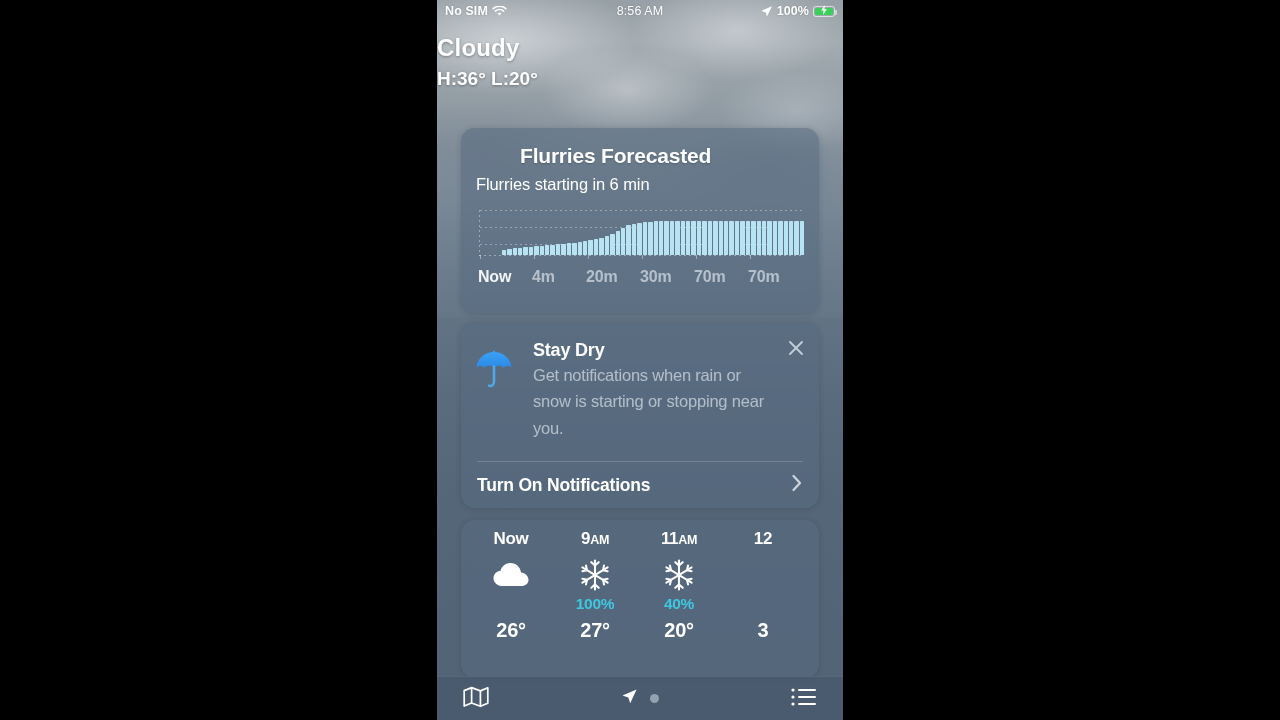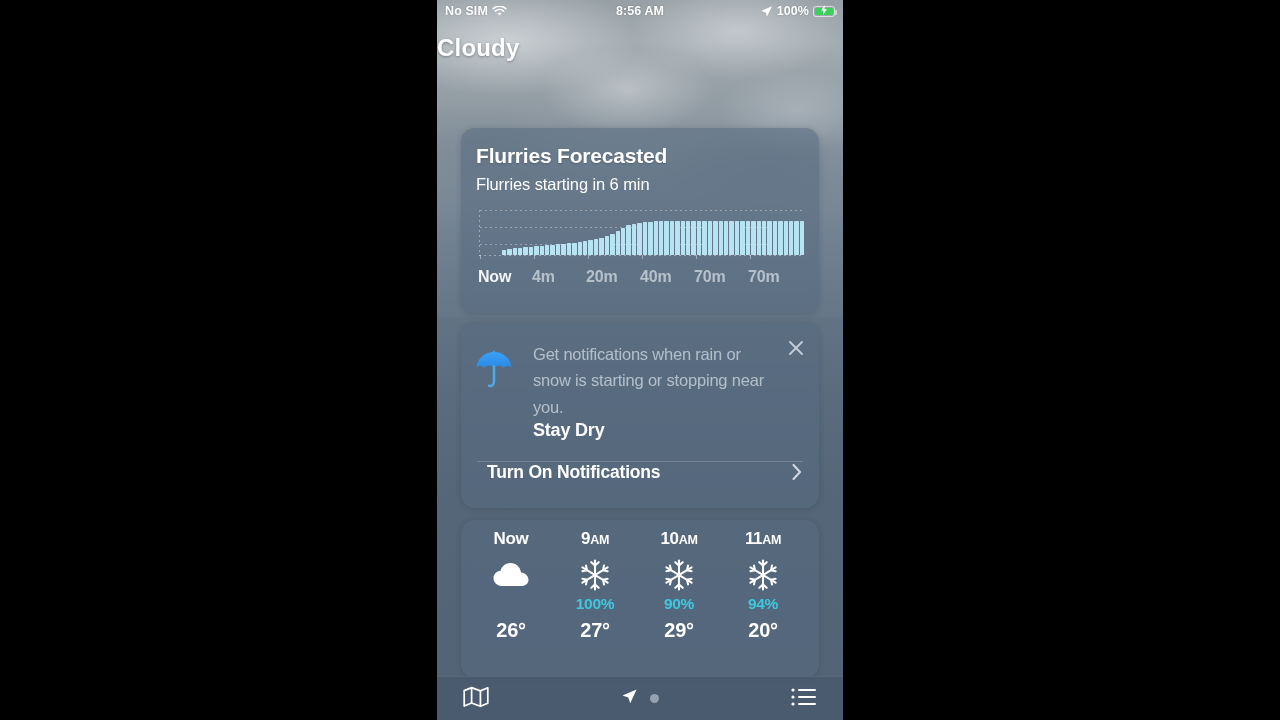--- a/index.html
+++ b/index.html
@@ -37,21 +37,21 @@
 
   
   #statusbar {
     position:absolute; left:0; top:0; width:406px; height:22px;
     display:flex; align-items:center; color:#fff;
     font-size:12.5px; font-weight:bold; letter-spacing:.1px;
     padding:0 8px; z-index:6;
     text-shadow:0 0 2px rgba(0,0,0,.25);
   }
   .sb-left { display:flex; align-items:center; gap:4px; }
-  .sb-center { position:absolute; left:0; right:0; text-align:center; font-size:12.5px; font-weight:bold; }
+  .sb-center { position:absolute; left:0; right:0; text-align:center; font-size:12.5px; font-weight:normal; }
   .sb-right { margin-left:auto; display:flex; align-items:center; gap:4px; position:relative; z-index:2;}
   .wifi svg, .locarrow svg { display:block; }
   .battery { position:relative; width:22px; height:11px; border:1.3px solid rgba(255,255,255,.65); border-radius:3px; padding:1px; }
   .battery .fill { position:absolute; left:1px; top:1px; bottom:1px; width:18px; background:#3ad15a; border-radius:1.6px; }
   .battery .cap { position:absolute; right:-3.2px; top:3px; width:2px; height:5px; background:rgba(255,255,255,.55); border-radius:0 1px 1px 0; }
   .battery .bolt { position:absolute; left:50%; top:50%; transform:translate(-50%,-50%); z-index:2; }
 
   
   #header { position:absolute; top:34px; left:0; width:406px; text-align:left; color:#fff; z-index:4; }
   #cond { font-size:24px; font-weight:bold; letter-spacing:.2px; text-shadow:0 1px 3px rgba(0,0,0,.35); }
@@ -62,21 +62,21 @@
     position:absolute; left:24px; width:358px;
     background:rgba(86,106,128,.55);
     border-radius:14px;
     backdrop-filter:blur(6px);
     box-shadow:0 1px 6px rgba(20,30,45,.18);
     z-index:3;
   }
 
   
   #card-flurries { top:128px; height:185px; padding:16px 15px 0 15px; }
-  #flurries-title { color:#fff; font-size:21px; font-weight:bold; letter-spacing:-.2px; text-shadow:0 1px 2px rgba(0,0,0,.22); }
+  #flurries-title { color:#fff; font-size:21px; font-weight:bold; letter-spacing:-.2px; text-shadow:0 1px 2px rgba(0,0,0,.22);margin-left:44px; }
   #flurries-sub { color:#fff; font-size:16.5px; font-weight:normal; margin-top:7px; letter-spacing:-.1px; }
 
   #precip-wrap { position:relative; margin-top:16px; height:56px; }
   .grid-line { position:absolute; left:4px; right:0; height:1px;
      background-image:repeating-linear-gradient(to right, rgba(255,255,255,.34) 0 2px, rgba(255,255,255,0) 2px 5px); }
   .grid-line.g1{ top:0; } .grid-line.g2{ top:17px; } .grid-line.g3{ top:34px; }
   #axis-v { position:absolute; left:3px; top:0; width:1px; height:46px;
      background-image:repeating-linear-gradient(to bottom, rgba(255,255,255,.38) 0 2px, rgba(255,255,255,0) 2px 5px); }
   #axis-h { position:absolute; left:3px; right:0; top:45px; height:1px;
      background-image:repeating-linear-gradient(to right, rgba(255,255,255,.38) 0 2px, rgba(255,255,255,0) 2px 5px); }
@@ -90,21 +90,21 @@
 
   
   #card-staydry { top:323px; height:185px; padding:0; }
   #sd-inner { position:relative; padding:17px 16px 0 16px; height:138px; }
   #sd-umbrella { position:absolute; left:14px; top:26px; width:38px; height:42px; }
   #sd-text { margin-left:56px; padding-right:30px; }
   #sd-title { color:#fff; font-size:18px; font-weight:bold; letter-spacing:-.2px; }
   #sd-desc { color:rgba(222,230,238,.68); font-size:16.5px; line-height:1.6; margin-top:1px; letter-spacing:-.2px; }
   #sd-close { position:absolute; right:12px; top:14px; width:22px; height:22px; cursor:pointer; }
   #sd-divider { position:absolute; left:16px; right:16px; top:138px; height:1px; background:rgba(255,255,255,.18); }
-  #sd-action { position:absolute; left:10px; right:0; top:139px; height:46px; display:flex; padding:0 16px; cursor:pointer; }
+  #sd-action { position:absolute; left:0; right:0; top:139px; height:46px; display:flex; align-items:center; padding:0 16px; cursor:pointer; }
   #sd-action-label { color:#fff; font-size:17.5px; font-weight:bold; letter-spacing:-.2px; }
   #sd-chevron { margin-left:auto; }
 
   
   #card-hourly { top:520px; height:158px; padding:0; overflow:hidden; }
   #hf-head { display:flex; align-items:center; gap:6px; padding:13px 0 0 14px; }
   #hf-head-label { color:rgba(205,217,228,.62); font-size:13.5px; font-weight:bold; letter-spacing:.5px; }
   #hf-cols { display:flex; padding:9px 0 0 0; margin-left:8px; }
   .hf-col { width:84px; flex:0 0 84px; text-align:center; color:#fff; }
   .hf-time { font-size:17px; font-weight:bold; letter-spacing:-.3px; }
@@ -161,20 +161,21 @@
             <svg width="7" height="10" viewBox="0 0 7 10">
                 <path d="M4.4 0 L0.6 5.6 H3 L2.4 10 L6.4 4.2 H3.9 Z" fill="#fff"></path>
               </svg>
           </span>
         </span>
       </div>
     </div>
 
     <div id="header">
       <div id="cond">Cloudy</div>
+      <div id="hilo">H:36°  L:20°</div>
     </div>
 
     <div class="card" id="card-flurries">
       <div id="flurries-title">Flurries Forecasted</div>
       <div id="flurries-sub">Flurries starting in 6 min</div>
 
       <div id="precip-wrap">
         <div class="grid-line g1"></div>
         <div class="grid-line g2"></div>
         <div class="grid-line g3"></div>
@@ -249,21 +250,21 @@
             <div class="tick" style="left: 166px;"></div>
             <div class="tick" style="left: 220px;"></div>
             <div class="tick" style="left: 274px;"></div>
           </div>
       </div>
 
       <div id="time-labels">
           <span class="now" style="left: 2px;">Now</span>
           <span style="left: 56px;">4m</span>
           <span style="left: 110px;">20m</span>
-          <span style="left: 164px;">40m</span>
+          <span style="left: 164px;">30m</span>
           <span style="left: 218px;">70m</span>
           <span style="left: 272px;">70m</span>
         </div>
     </div>
 
     <div class="card" id="card-staydry">
       <div id="sd-inner">
         <div id="sd-umbrella">
           <svg width="38" height="42" viewBox="0 0 38 42">
             <defs>
@@ -271,22 +272,22 @@
                 <stop offset="0%" stop-color="#3aa0f5"></stop>
                   <stop offset="100%" stop-color="#2b8ae6"></stop>
               </linearGradient>
             </defs>
             <path d="M19 3 C9 3 2 10.5 1.5 18.5 C4.5 16 7 16.2 9.6 18.8 C12.2 16 15 15.6 19 18.6 C23 15.6 25.8 16 28.4 18.8 C31 16.2 33.5 16 36.5 18.5 C36 10.5 29 3 19 3 Z" fill="url(#umbg)"></path>
             <path d="M19 17.5 L19 32.5 C19 36 16.5 37.8 14.2 36.6" stroke="#4fa8e8" stroke-width="2.6" fill="none" stroke-linecap="round"></path>
             <rect x="18" y="1.4" width="2" height="3" rx="1" fill="#3aa0f5"></rect>
           </svg>
         </div>
         <div id="sd-text">
+          <div id="sd-title">Stay Dry</div>
           <div id="sd-desc">Get notifications when rain or snow is starting or stopping near you.</div>
-          <div id="sd-title">Stay Dry</div>
         </div>
         <div id="sd-close">
           <svg width="22" height="22" viewBox="0 0 22 22">
             <path d="M5 5 L17 17 M17 5 L5 17" stroke="rgba(225,233,240,.78)" stroke-width="1.9" stroke-linecap="round"></path>
           </svg>
         </div>
       </div>
       <div id="sd-divider"></div>
       <div id="sd-action">
         <span id="sd-action-label">Turn On Notifications</span>
@@ -324,57 +325,37 @@
                   <path d="M25.0 21.8 L26.0 26.4 M25.0 21.8 L29.6 20.7"></path>
                   <path d="M25.0 12.2 L26.0 7.6 M25.0 12.2 L29.6 13.3"></path>
                   <path d="M9.0 21.8 L8.0 26.4 M9.0 21.8 L4.4 20.7"></path>
                 </g>
               </svg>
             </div>
             <div class="hf-pop" style="color: rgb(62, 200, 224);">100%</div>
             <div class="hf-temp">27°</div>
           </div>
           <div class="hf-col">
-            <div class="hf-time">10<span class="ampm">AM</span></div>
-            <div class="hf-icon">
-              <svg width="34" height="34" viewBox="0 0 34 34">
-                <g stroke="#fff" stroke-width="2.1" stroke-linecap="round" fill="none">
-                  <path d="M17 2.5 V31.5"></path>
-                  <path d="M4.4 9.3 L29.6 24.7"></path>
-                  <path d="M29.6 9.3 L4.4 24.7"></path>
-                  <path d="M17 7.5 L13.3 4.2 M17 7.5 L20.7 4.2"></path>
-                  <path d="M17 26.5 L13.3 29.8 M17 26.5 L20.7 29.8"></path>
-                  <path d="M9.0 12.2 L8.0 7.6 M9.0 12.2 L4.4 13.3"></path>
-                  <path d="M25.0 21.8 L26.0 26.4 M25.0 21.8 L29.6 20.7"></path>
-                  <path d="M25.0 12.2 L26.0 7.6 M25.0 12.2 L29.6 13.3"></path>
-                  <path d="M9.0 21.8 L8.0 26.4 M9.0 21.8 L4.4 20.7"></path>
-                </g>
-              </svg>
-            </div>
-            <div class="hf-pop" style="color: rgb(62, 200, 224);">90%</div>
-            <div class="hf-temp">29°</div>
-          </div>
-          <div class="hf-col">
             <div class="hf-time">11<span class="ampm">AM</span></div>
             <div class="hf-icon">
               <svg width="34" height="34" viewBox="0 0 34 34">
                 <g stroke="#fff" stroke-width="2.1" stroke-linecap="round" fill="none">
                   <path d="M17 2.5 V31.5"></path>
                   <path d="M4.4 9.3 L29.6 24.7"></path>
                   <path d="M29.6 9.3 L4.4 24.7"></path>
                   <path d="M17 7.5 L13.3 4.2 M17 7.5 L20.7 4.2"></path>
                   <path d="M17 26.5 L13.3 29.8 M17 26.5 L20.7 29.8"></path>
                   <path d="M9.0 12.2 L8.0 7.6 M9.0 12.2 L4.4 13.3"></path>
                   <path d="M25.0 21.8 L26.0 26.4 M25.0 21.8 L29.6 20.7"></path>
                   <path d="M25.0 12.2 L26.0 7.6 M25.0 12.2 L29.6 13.3"></path>
                   <path d="M9.0 21.8 L8.0 26.4 M9.0 21.8 L4.4 20.7"></path>
                 </g>
               </svg>
             </div>
-            <div class="hf-pop" style="color: rgb(62, 200, 224);">94%</div>
+            <div class="hf-pop" style="color: rgb(62, 200, 224);">40%</div>
             <div class="hf-temp">20°</div>
           </div>
           <div class="hf-col">
             <div class="hf-time">12</div>
             <div class="hf-icon"></div>
             <div class="hf-pop" style="color: rgb(62, 200, 224);"></div>
             <div class="hf-temp">3</div>
           </div>
         </div>
     </div>

